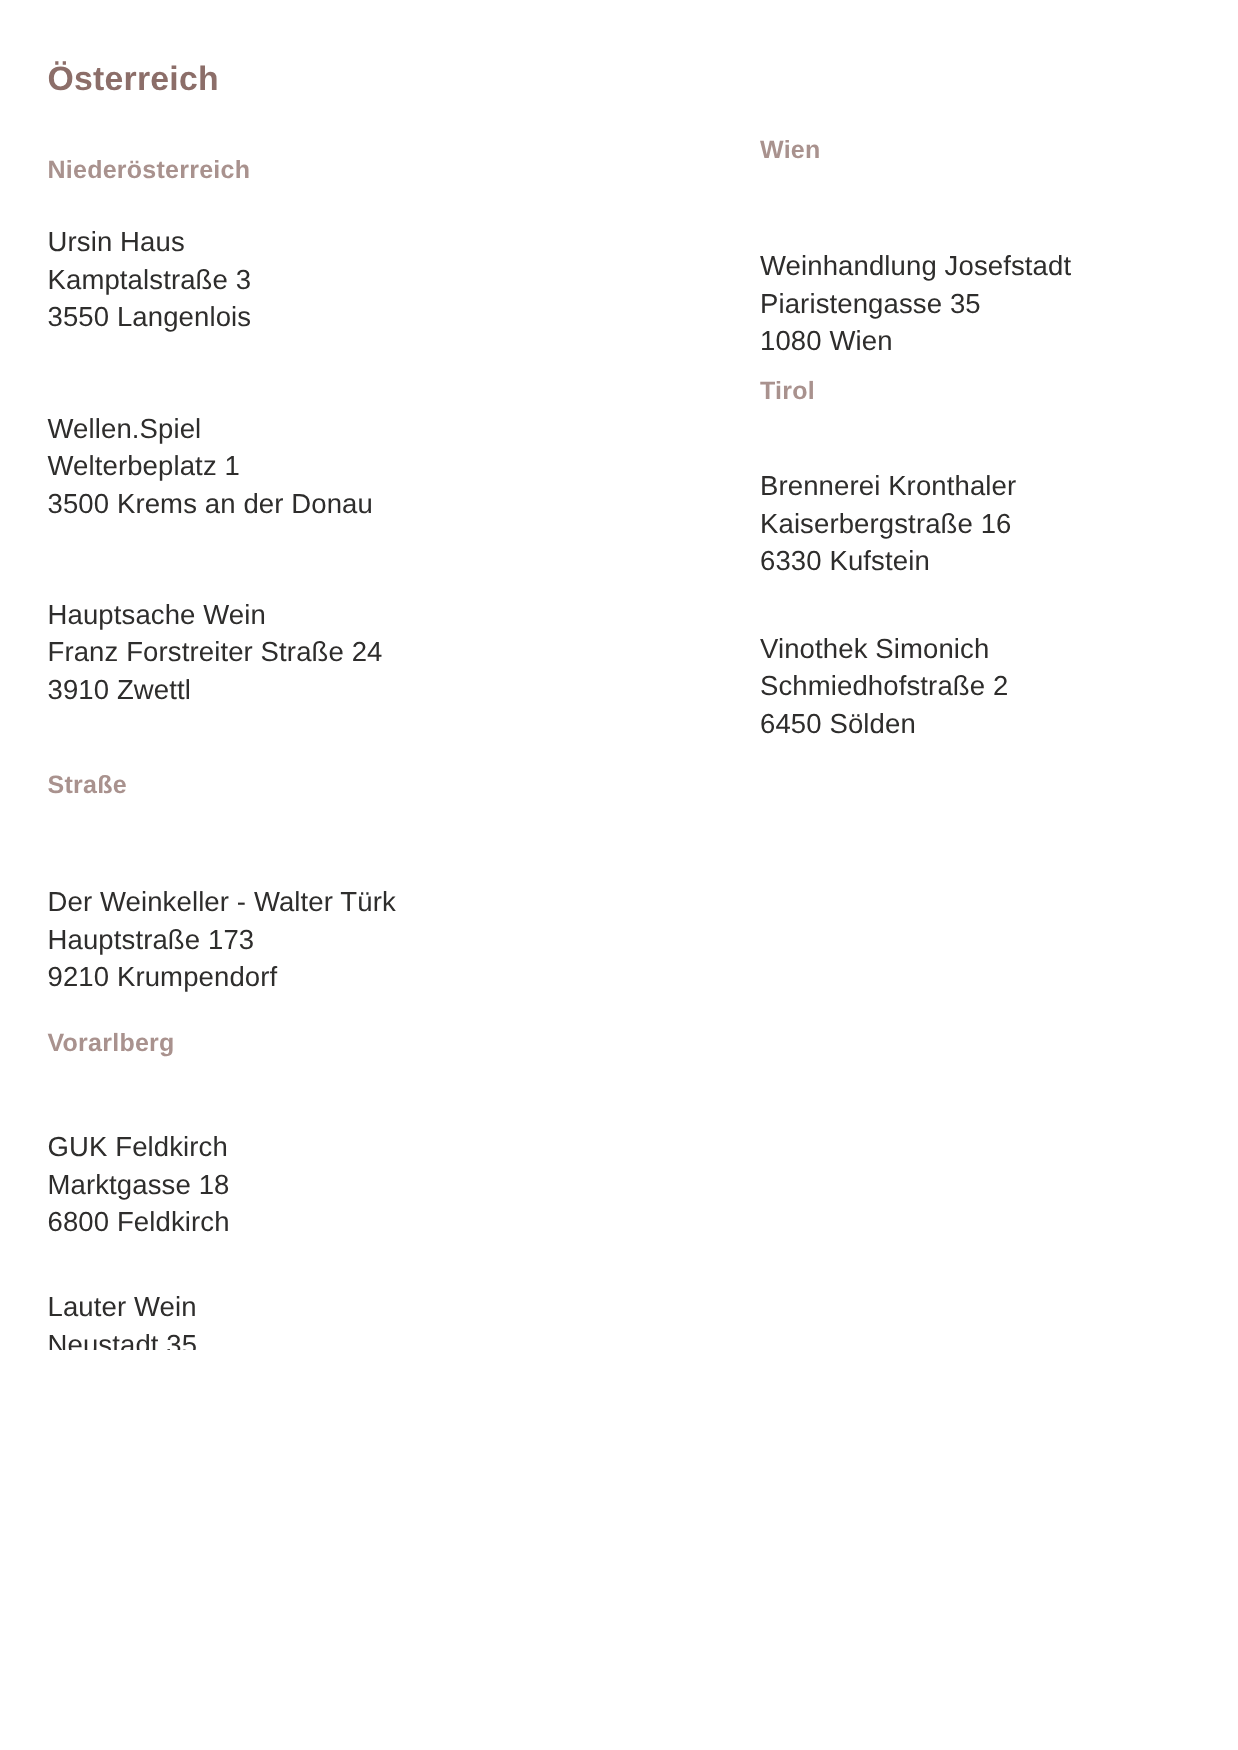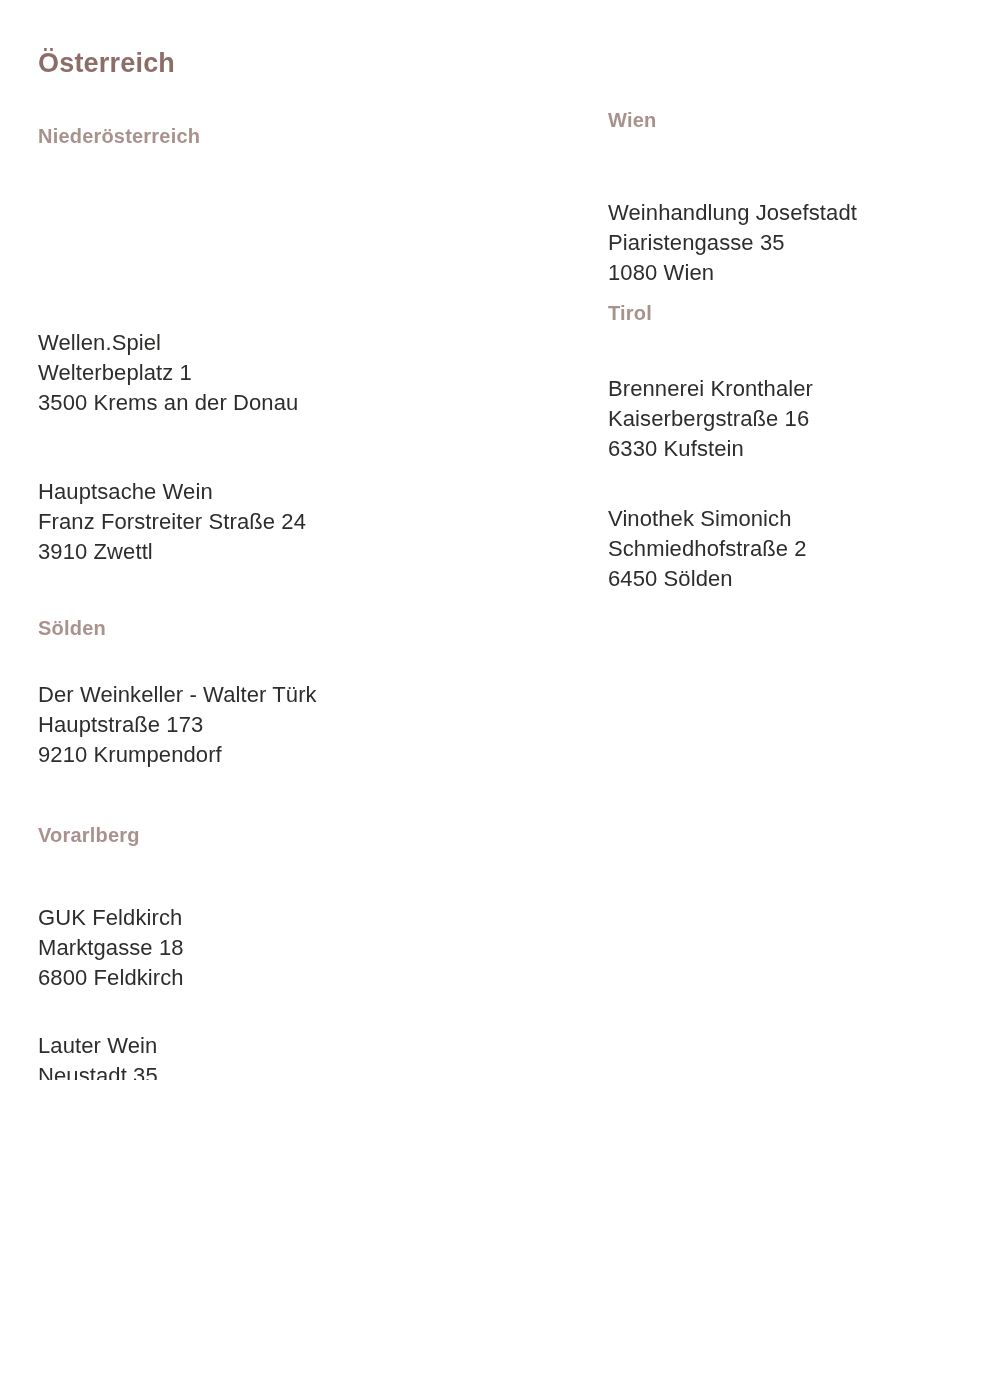--- a/index.html
+++ b/index.html
@@ -50,36 +50,41 @@
 </style>
 </head>
 <body>
 
 <div class="page">
 
   <h1 class="block col-left page-title">Österreich</h1>
 
   <div class="block col-left region-header" style="top:124px">Niederösterreich</div>
 
+  <div class="block col-left entry" style="top:179px">
+    <div class="entry-line">Ursin Haus</div>
+    <div class="entry-line">Kamptalstraße 3</div>
+    <div class="entry-line">3550 Langenlois</div>
+  </div>
 
   <div class="block col-left entry" style="top:328px">
     <div class="entry-line">Wellen.Spiel</div>
     <div class="entry-line">Welterbeplatz 1</div>
     <div class="entry-line">3500 Krems an der Donau</div>
   </div>
 
   <div class="block col-left entry" style="top:477px">
     <div class="entry-line">Hauptsache Wein</div>
     <div class="entry-line">Franz Forstreiter Straße 24</div>
     <div class="entry-line">3910 Zwettl</div>
   </div>
 
-  <div class="block col-left region-header" style="top:616px">Sölden</div>
+  <div class="block col-left region-header" style="top:616px">Straße</div>
 
-  <div class="block col-left entry" style="top:680px">
+  <div class="block col-left entry" style="top:707px">
     <div class="entry-line">Der Weinkeller - Walter Türk</div>
     <div class="entry-line">Hauptstraße 173</div>
     <div class="entry-line">9210 Krumpendorf</div>
   </div>
 
   <div class="block col-left region-header" style="top:823px">Vorarlberg</div>
 
   <div class="block col-left entry" style="top:903px">
     <div class="entry-line">GUK Feldkirch</div>
     <div class="entry-line">Marktgasse 18</div>

